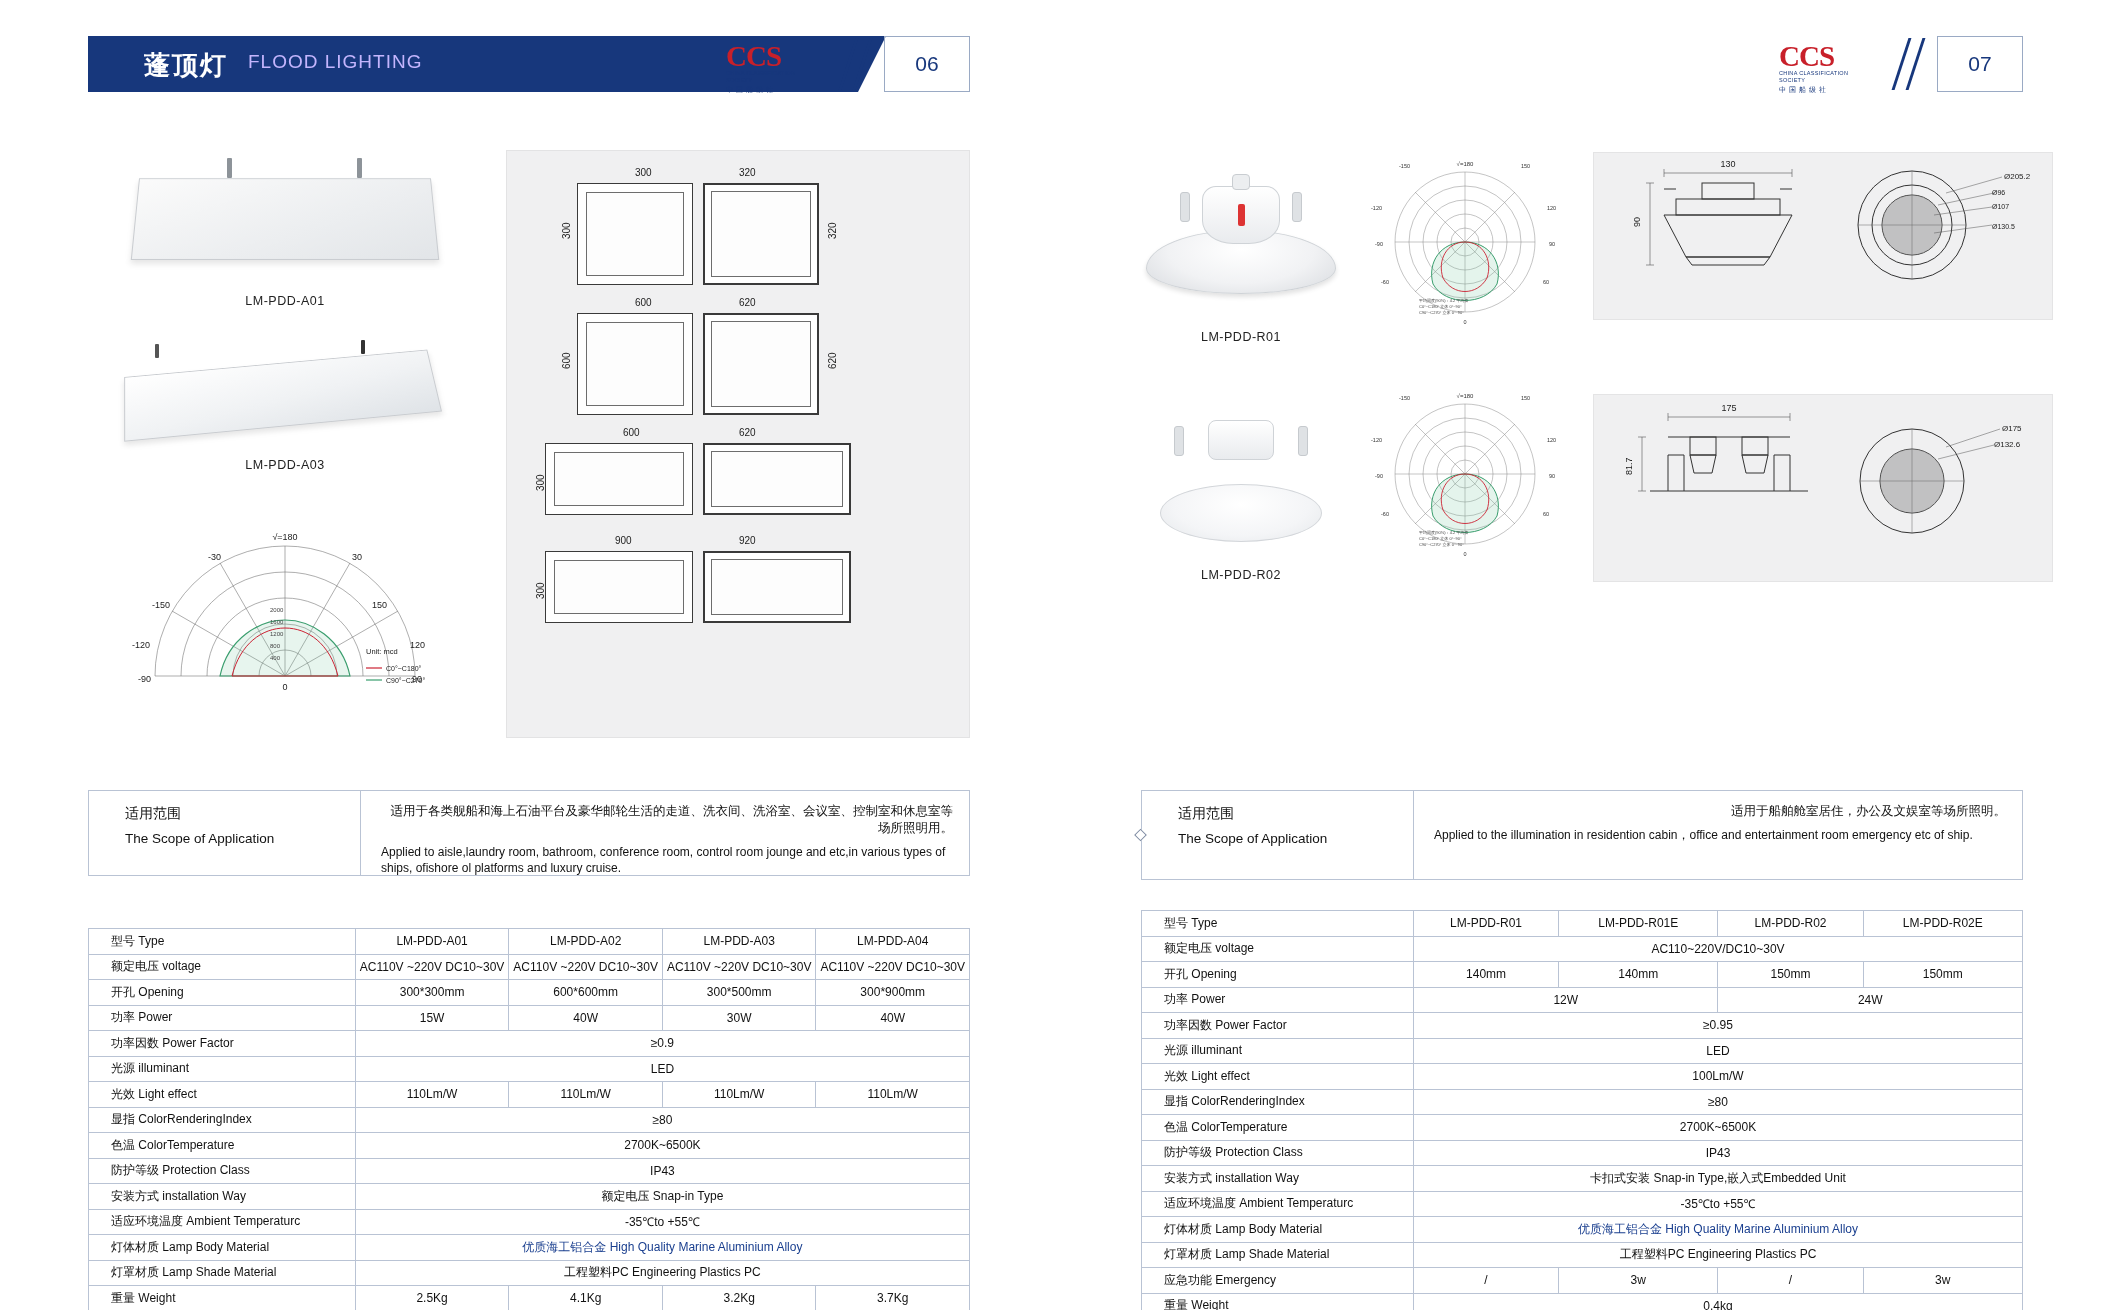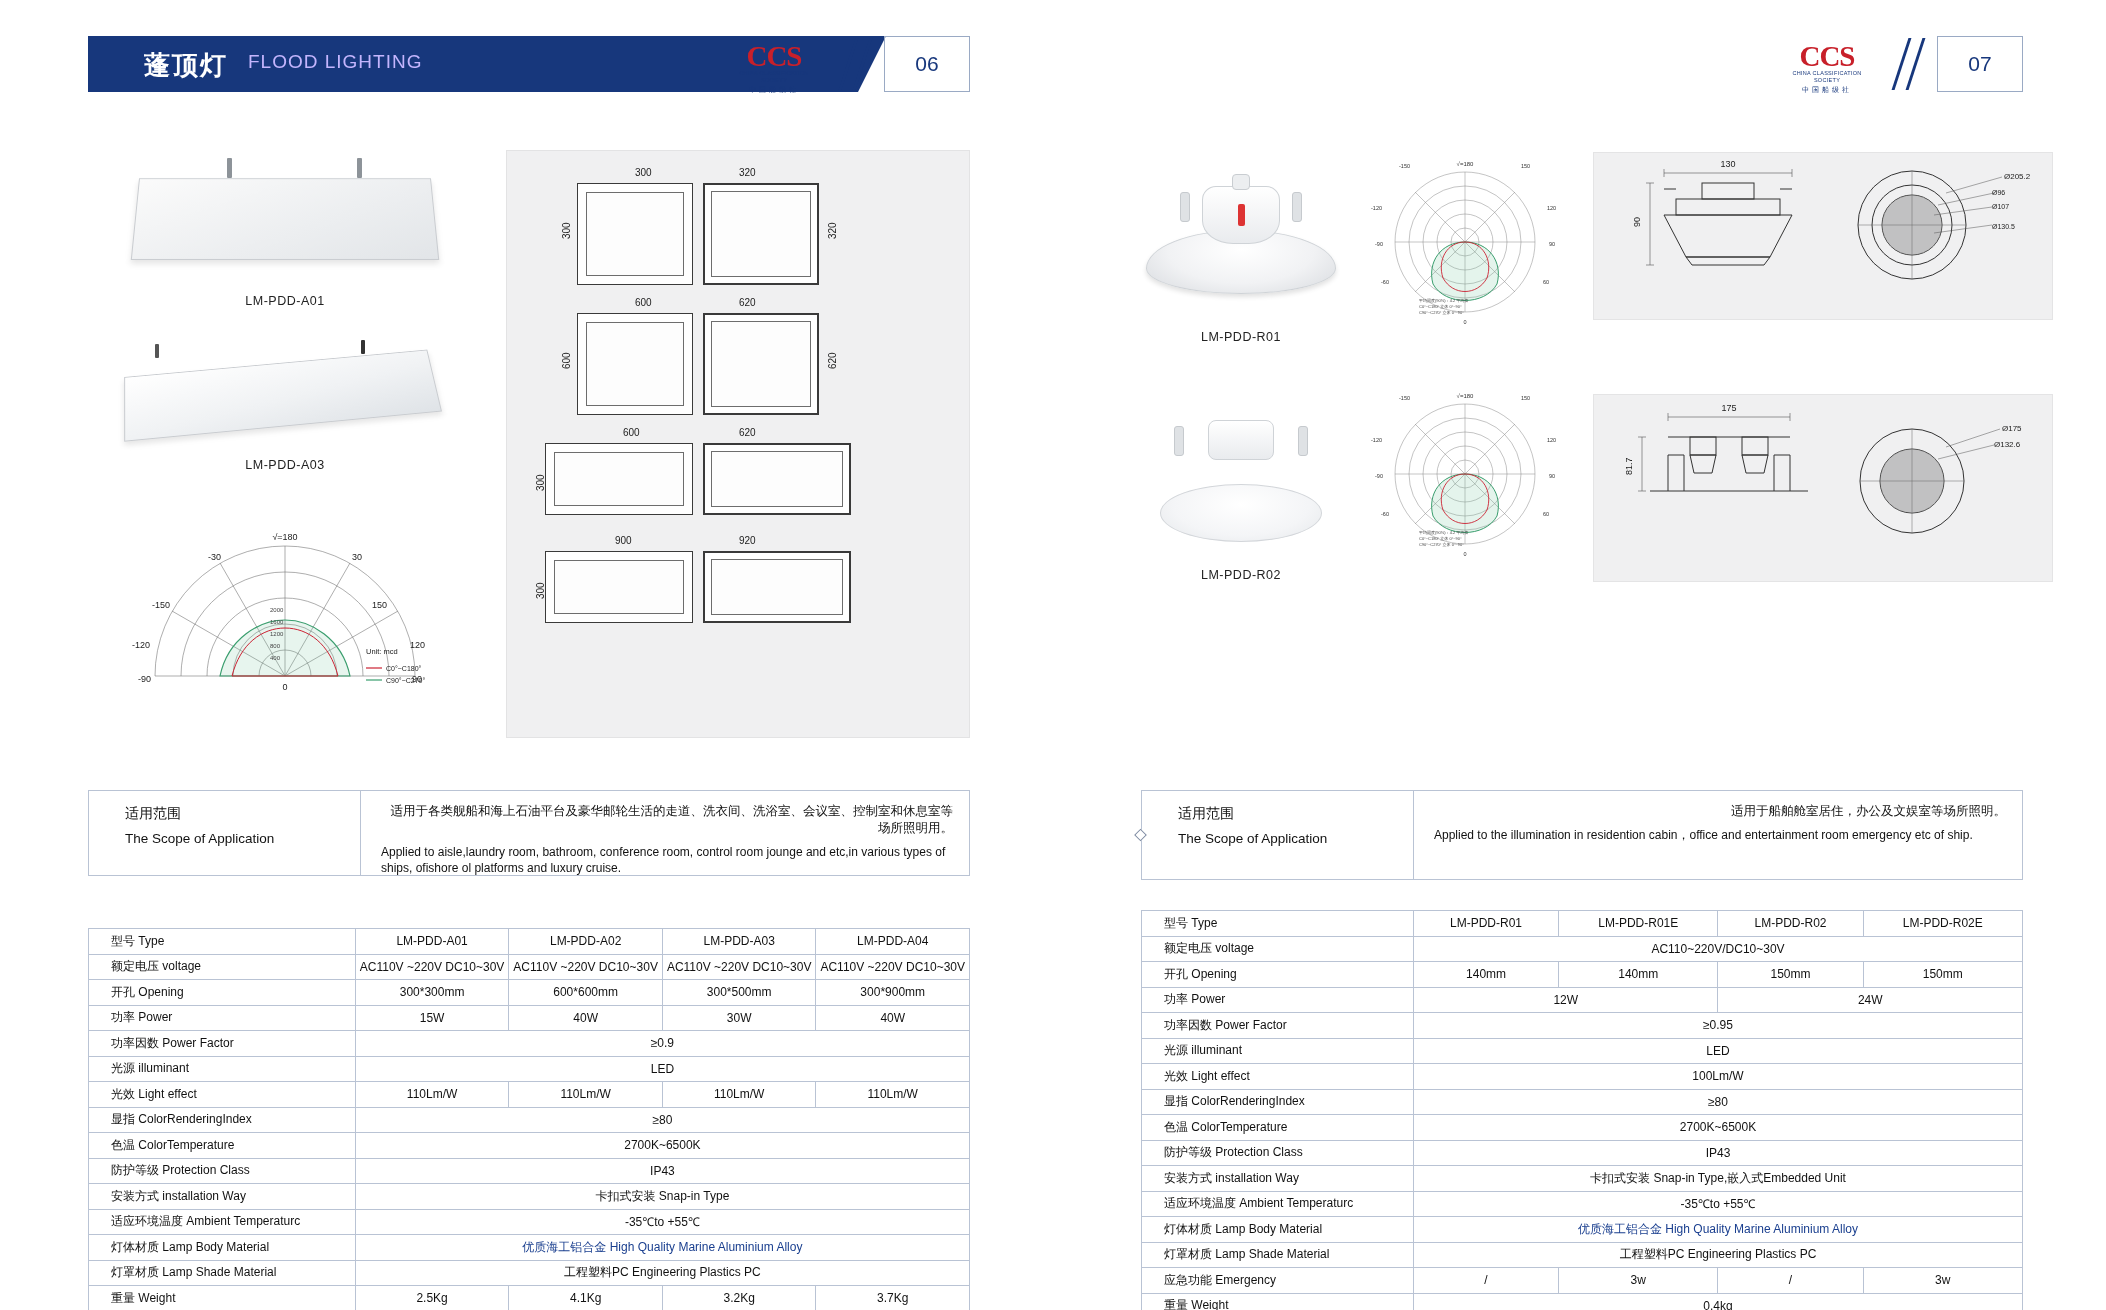--- a/index.html
+++ b/index.html
@@ -55,21 +55,20 @@
     position: absolute;
     left: 160px; top: 15px;
     color: #c4b5fd;
     font-size: 19px;
     letter-spacing: 1px;
   }
   .hdr-logo {
     position: absolute;
     right: 148px; top: 6px;
     width: 96px; height: 46px;
-    text-align: center;
   }
   .hdr-logo .ccs {
     font-family: "Liberation Serif", serif;
     font-size: 29px;
     font-weight: bold;
     color: #c8202a;
     line-height: 28px;
     letter-spacing: -1px;
   }
   .hdr-logo .ccs-sub {
@@ -505,21 +504,21 @@
       <tr>
           <td class="label">色温 ColorTemperature</td>
           <td colspan="4">2700K~6500K</td>
         </tr>
       <tr>
           <td class="label">防护等级 Protection Class</td>
           <td colspan="4">IP43</td>
         </tr>
       <tr>
           <td class="label">安装方式 installation Way</td>
-          <td colspan="4">卡扣式安装 Snap-in Type</td>
+          <td colspan="4">额定电压 Snap-in Type</td>
         </tr>
       <tr>
           <td class="label">适应环境温度 Ambient Temperaturc</td>
           <td colspan="4">-35℃to +55℃</td>
         </tr>
       <tr>
           <td class="label">灯体材质 Lamp Body Material</td>
           <td colspan="4" class="blue">优质海工铝合金 High Quality Marine Aluminium Alloy</td>
         </tr>
       <tr>

